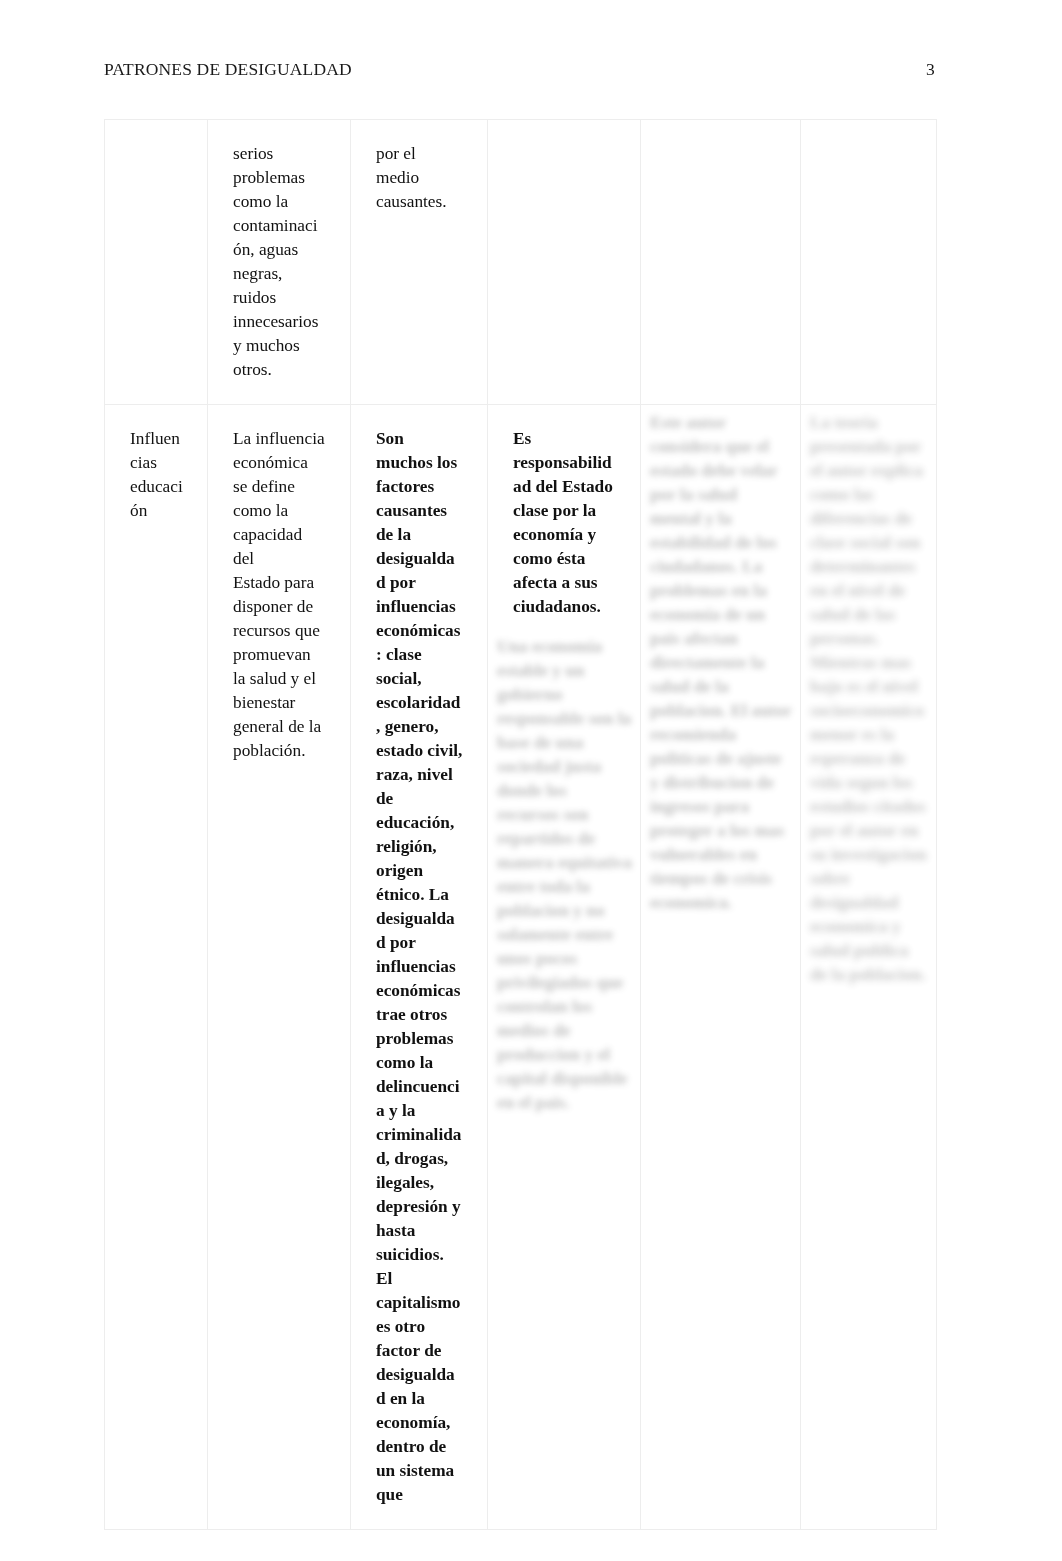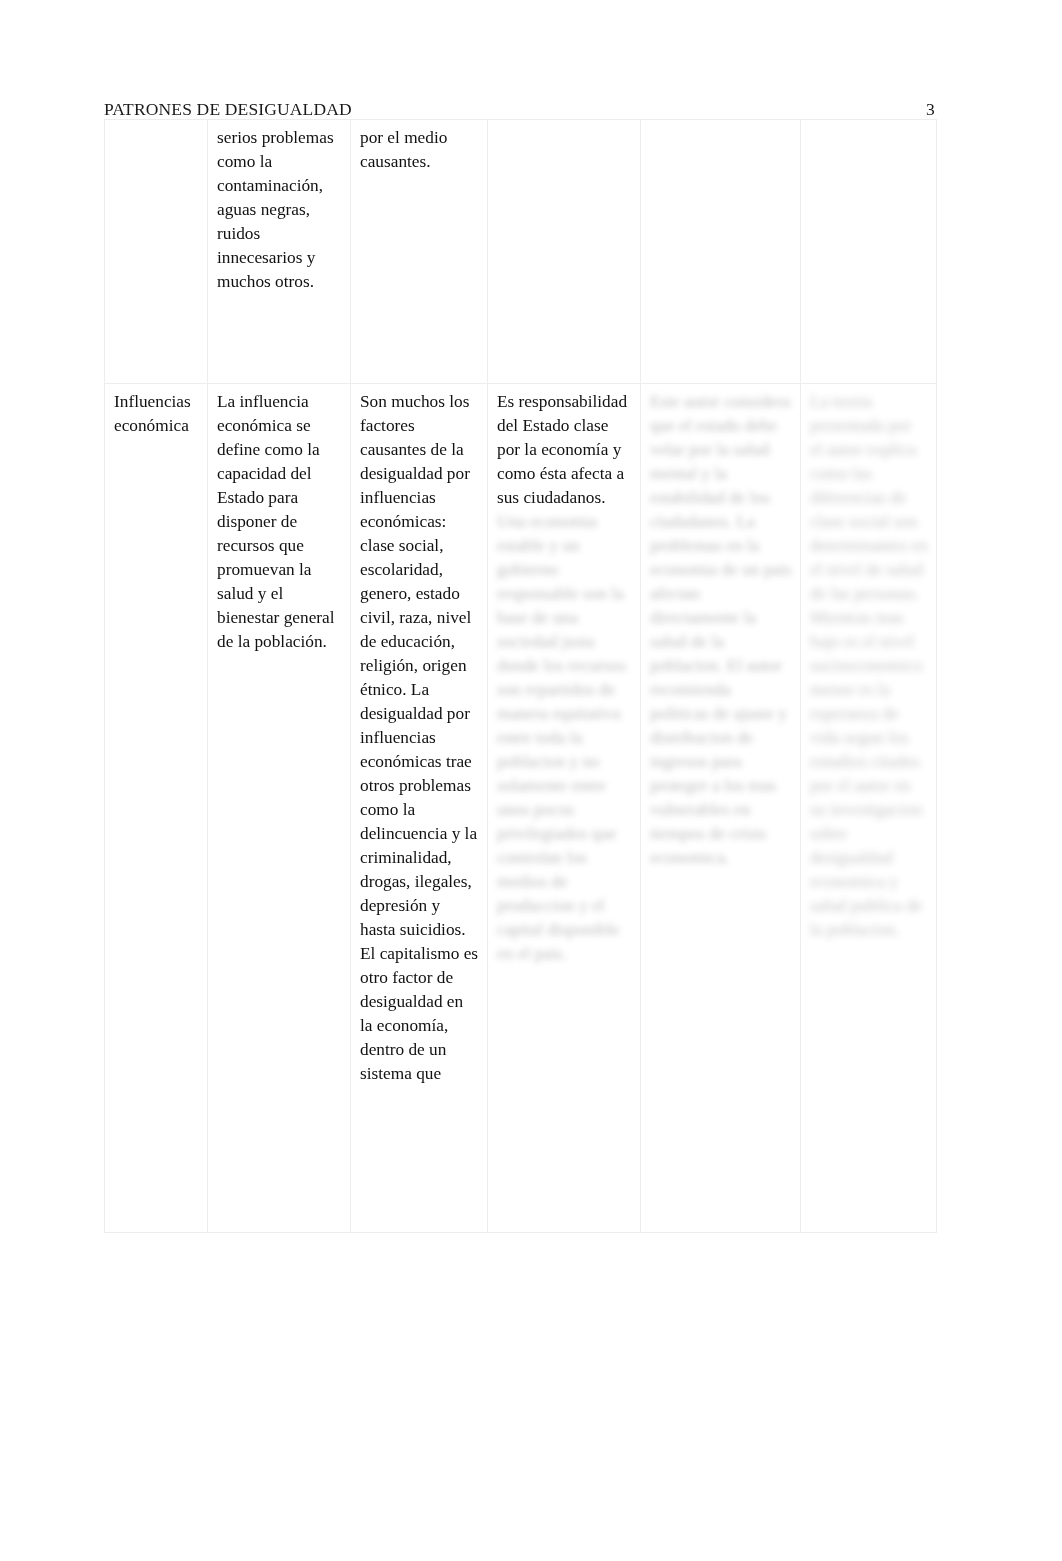--- a/index.html
+++ b/index.html
@@ -24,21 +24,21 @@
     top: 57px;
     width: 831px;
     display: flex;
     align-items: baseline;
     justify-content: space-between;
     font-size: 17.5px;
     line-height: 24px;
     letter-spacing: 0.15px;
     color: #1a1a1a;
   }
-  .page-header .hdr-title { white-space: nowrap; margin-top: 40px; }
+  .page-header .hdr-title { white-space: nowrap; }
   .page-header .hdr-pageno { font-size: 17.5px; }
 
   
   .doc-table {
     position: absolute;
     left: 104px;
     top: 119px;
     width: 832px;
     border-collapse: collapse;
     table-layout: fixed;
@@ -54,40 +54,40 @@
     overflow-wrap: break-word;
     hyphens: none;
   }
   .c1 { width: 103px; }
   .c2 { width: 143px; }
   .c3 { width: 137px; }
   .c4 { width: 153px; }
   .c5 { width: 160px; }
   .c6 { width: 136px; }
 
-  .cell-text { margin: 0; white-space: pre-wrap; }
+  .cell-text { margin: 16px; white-space: pre-wrap; }
 
   
   tr.row-1 td { height: 264px; }
   tr.row-2 td { height: 849px; }
 
   
   .redacted {
     margin: 0;
     color: #3a3a3a;
     filter: blur(3.4px);
     opacity: 0.34;
     -webkit-user-select: none;
     user-select: none;
     white-space: pre-wrap;
   }
   .redacted.light { opacity: 0.3; filter: blur(3.8px); }
 
   
-  .clip-cell { position: relative; overflow: hidden; }
+  .clip-cell { position: relative; overflow: hidden; font-weight: bold; }
 </style>
 </head>
 <body>
 
 <div class="page-header">
   <span class="hdr-title">PATRONES DE DESIGUALDAD</span>
   <span class="hdr-pageno">3</span>
 </div>
 
 <table class="doc-table">
@@ -117,21 +117,21 @@
       <td>
         <p class="cell-text"></p>
       </td>
       <td>
         <p class="cell-text"></p>
       </td>
     </tr>
 
     <tr class="row-2">
       <td>
-        <p class="cell-text">Influencias económica</p>
+        <p class="cell-text">Influencias educación</p>
       </td>
       <td>
         <p class="cell-text">La influencia económica se define como la capacidad del
 Estado para disponer de recursos que promuevan la salud y el bienestar general de la población.</p>
       </td>
       <td class="clip-cell">
         <p class="cell-text">Son muchos los factores causantes de la desigualdad por influencias económicas: clase social, escolaridad, genero, estado civil, raza, nivel de educación, religión, origen étnico. La desigualdad por influencias económicas trae otros problemas como la delincuencia y la criminalidad, drogas, ilegales, depresión y hasta suicidios. El capitalismo es otro factor de desigualdad en la economía, dentro de un sistema que</p>
       </td>
       <td class="clip-cell">
         <p class="cell-text">Es responsabilidad del Estado clase por la economía y como ésta afecta a sus ciudadanos.</p>

